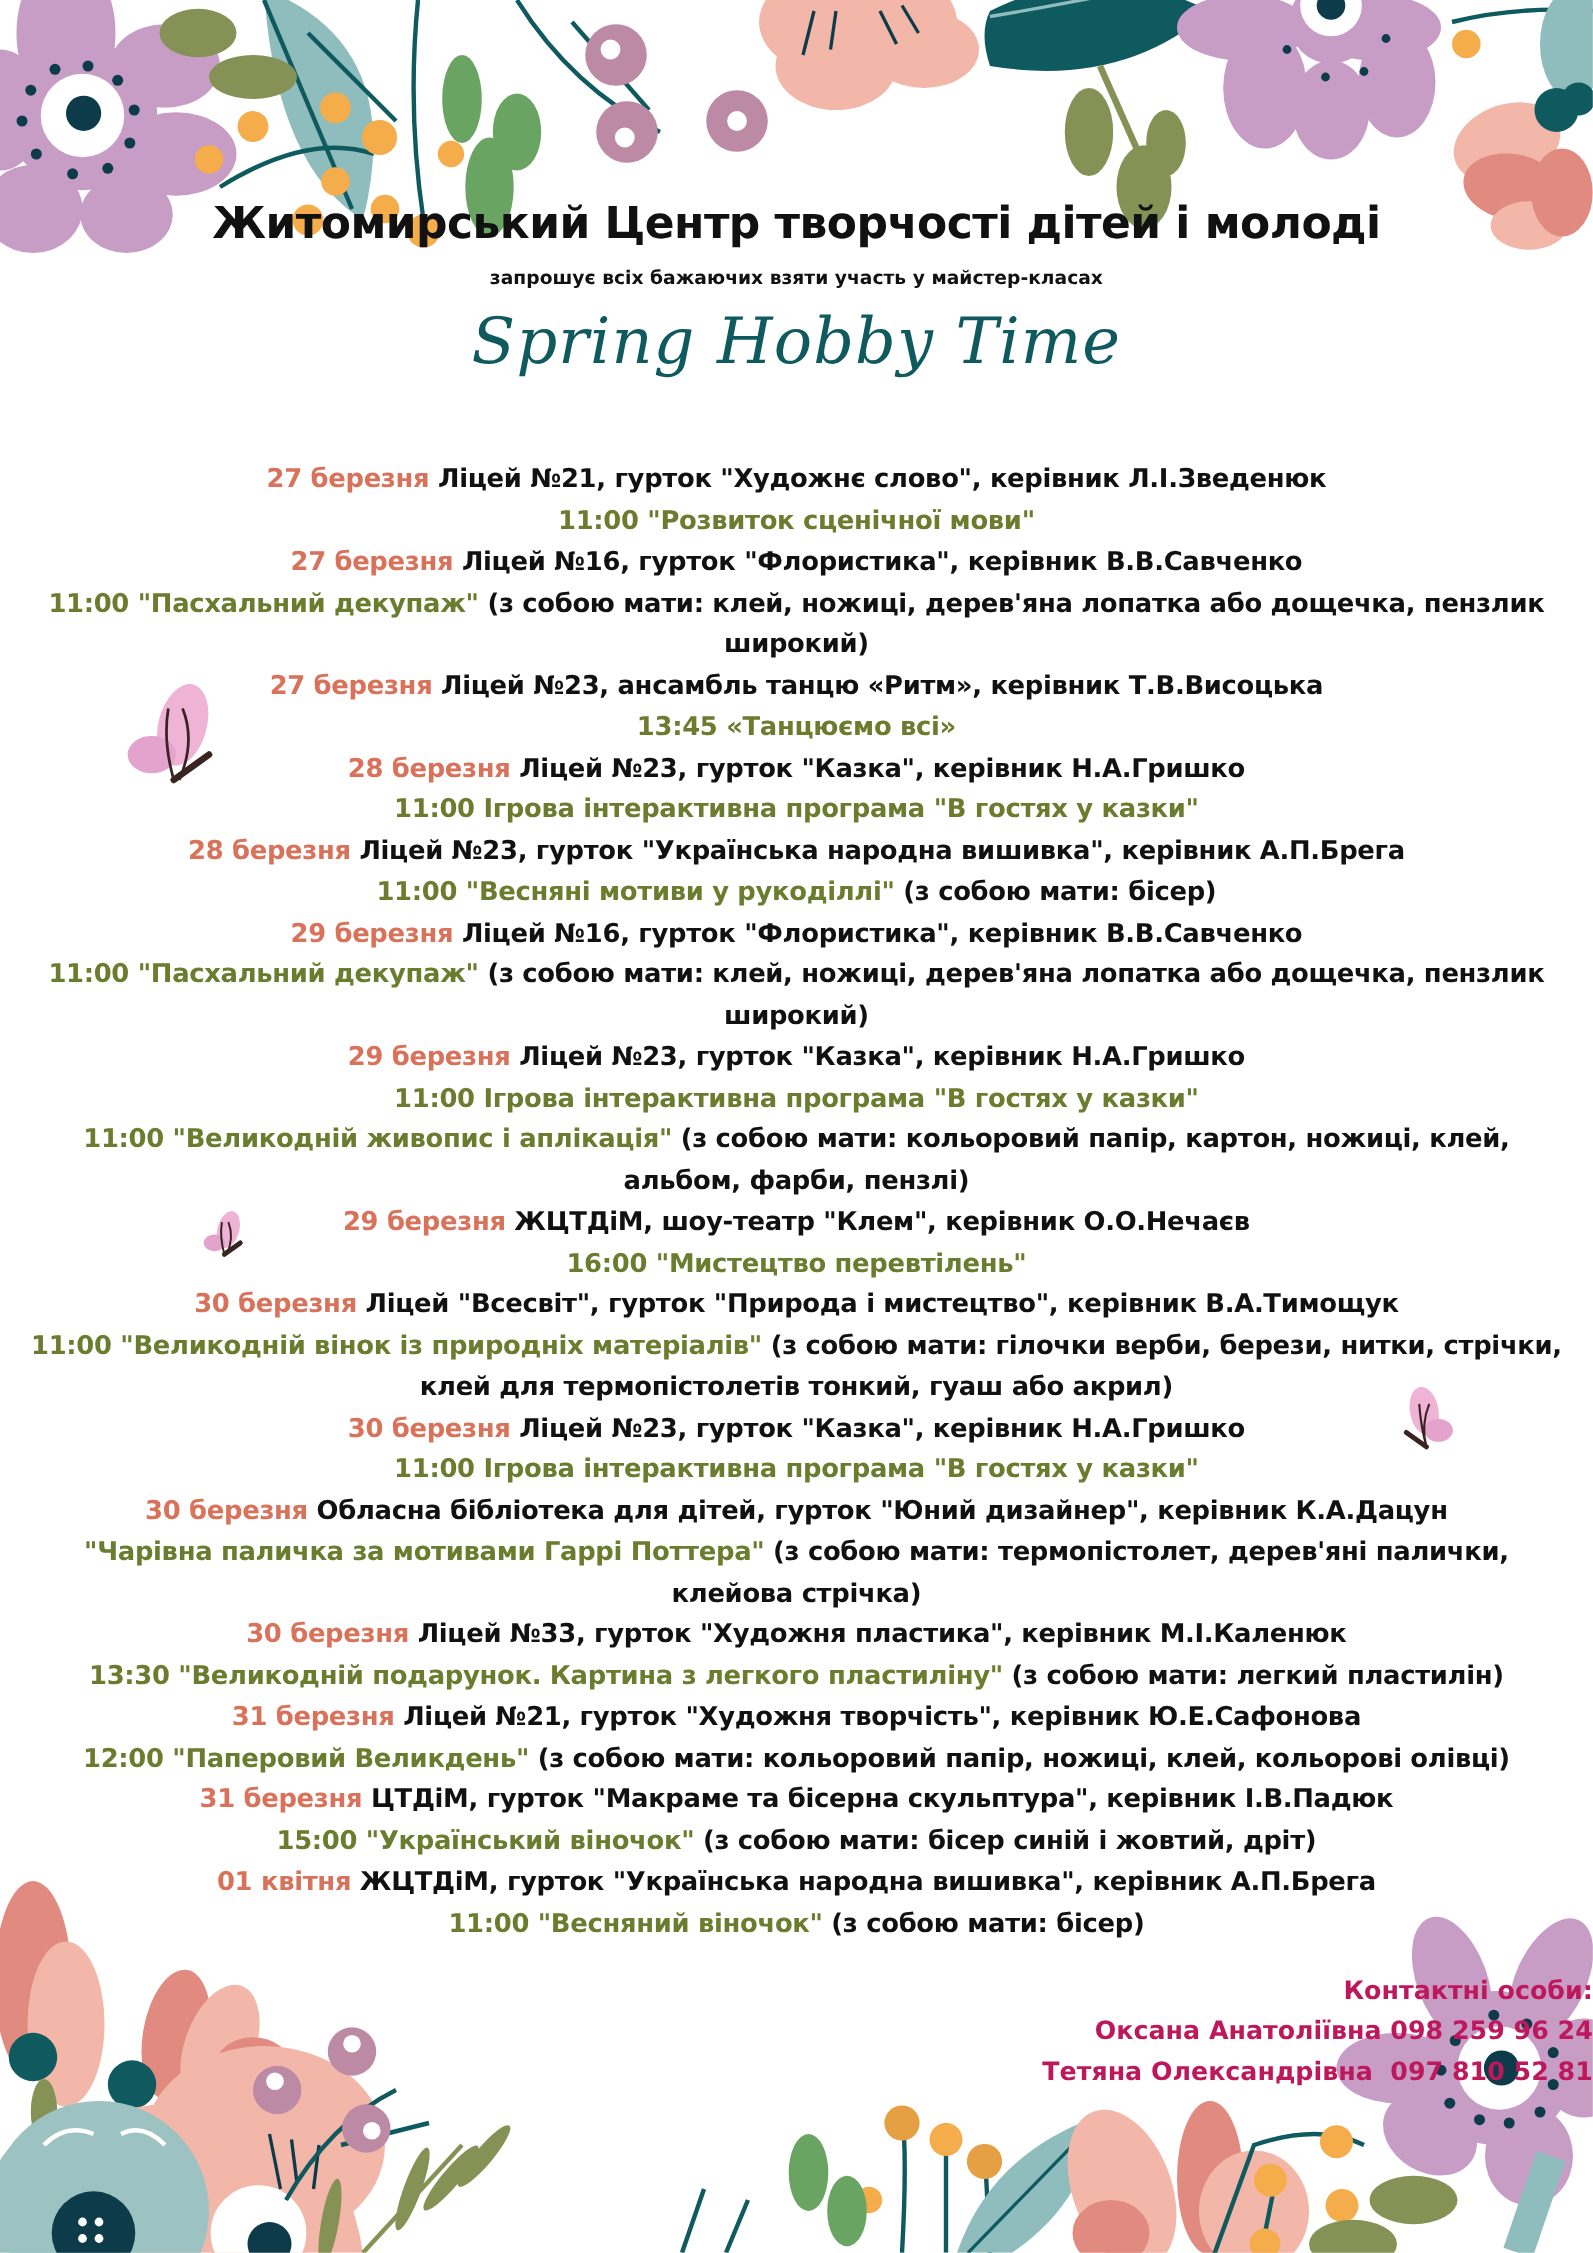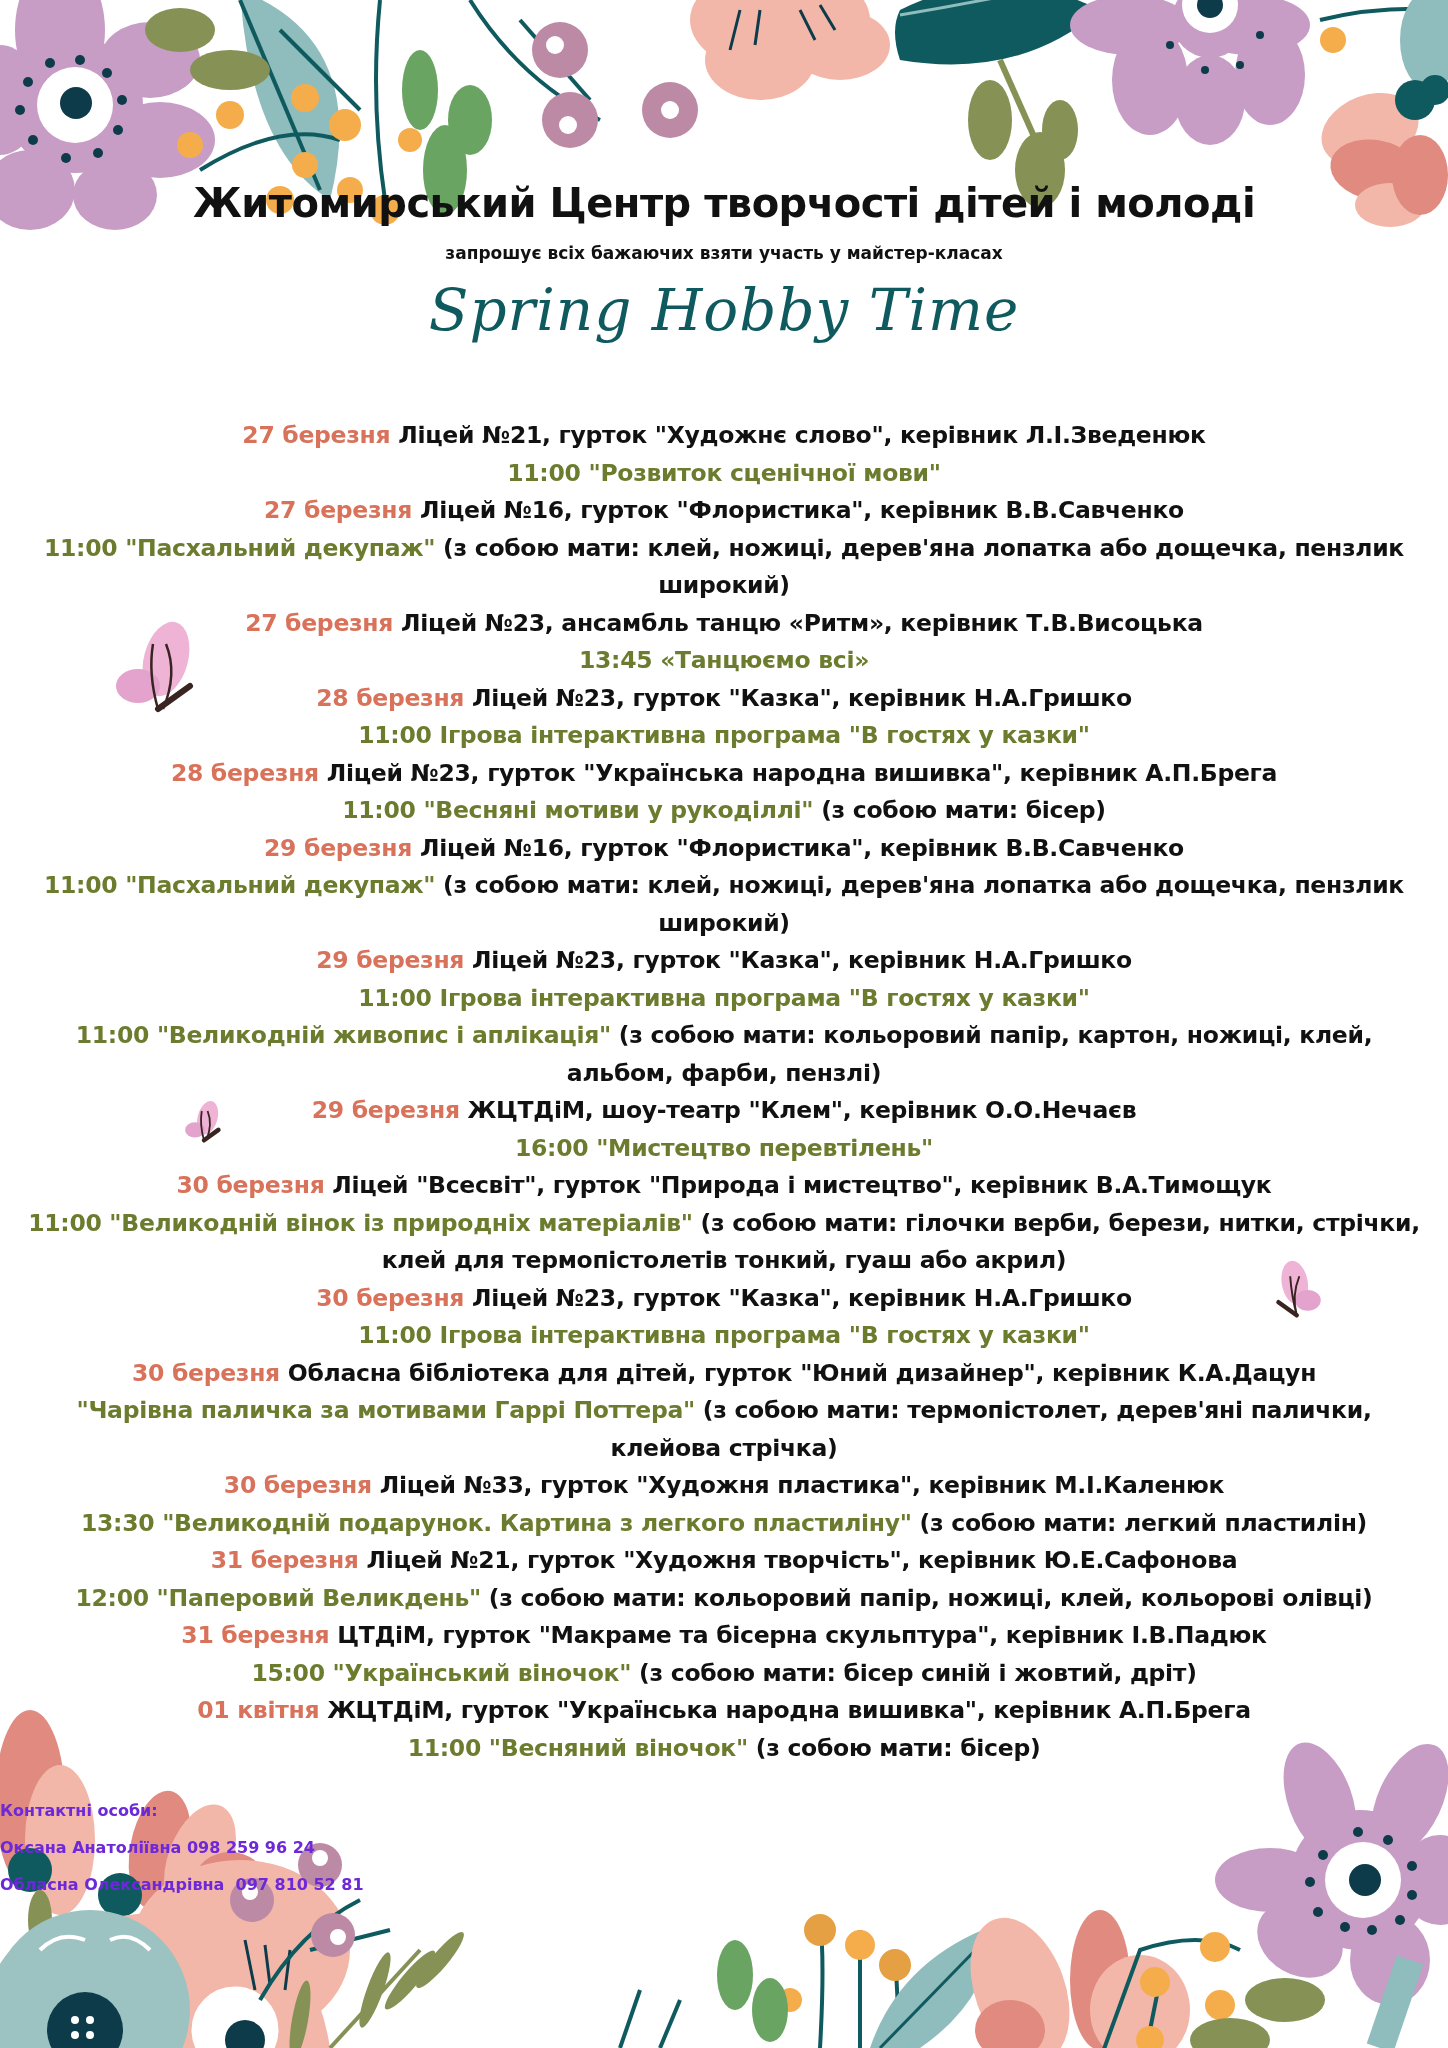--- a/index.html
+++ b/index.html
@@ -27,23 +27,23 @@
     text-align: center;
     font-family: "DejaVu Sans", sans-serif; font-weight: bold;
     font-size: 23.5px; line-height: 37.5px; color: #111111;
     letter-spacing: -0.3px;
     margin-top: 40px;
   }
   .schedule p { margin: 0; }
   .date { color: #d9725a; }
   .time { color: #6b7c2e; }
   .contacts {
-    position: absolute; left: 0; right: 0; top: 1792px; text-align: left;
+    position: absolute; left: 0; right: 0; top: 1792px; text-align: right;
     font-family: "DejaVu Sans", sans-serif; font-weight: bold;
-    font-size: 16px; line-height: 37px; color: #6d28d9;
+    font-size: 23px; line-height: 37px; color: #be185d;
   }
   .contacts p { margin: 0; }
   .phone-sep { white-space: pre; }
 </style>
 </head>
 <body>
 
 <svg class="deco" viewBox="0 0 1448 2048" xmlns="http://www.w3.org/2000/svg">
 
   <g>
@@ -364,14 +364,14 @@
   </div>
   <div>
     <p><span class="date">01 квітня</span> <span>ЖЦТДіМ, гурток "Українська народна вишивка", керівник А.П.Брега</span></p>
     <p><span class="time">11:00 "Весняний віночок"</span><span> (з собою мати: бісер)</span></p>
   </div>
 </div>
 
 <div class="contacts">
   <p>Контактні особи:</p>
   <p><span>Оксана Анатоліївна</span> <span>098 259 96 24</span></p>
-  <p><span>Обласна Олександрівна</span><span class="phone-sep">  </span><span>097 810 52 81</span></p>
+  <p><span>Тетяна Олександрівна</span><span class="phone-sep">  </span><span>097 810 52 81</span></p>
 </div>
 
 </body></html>

